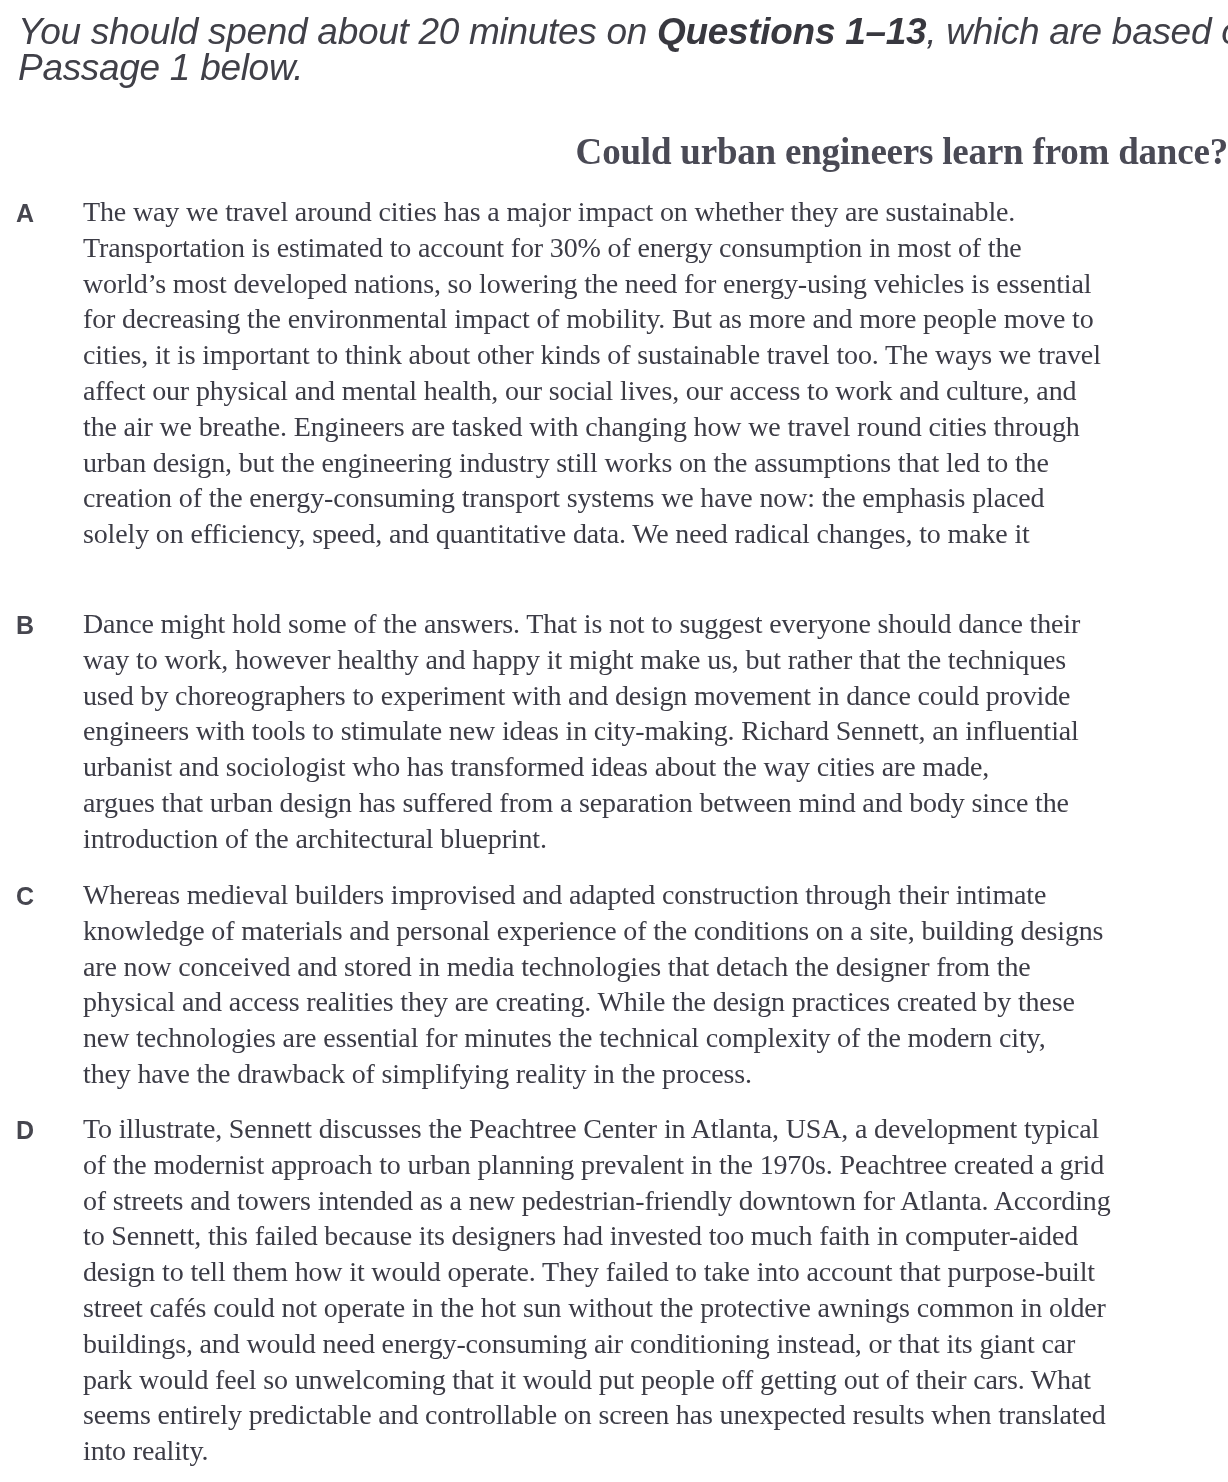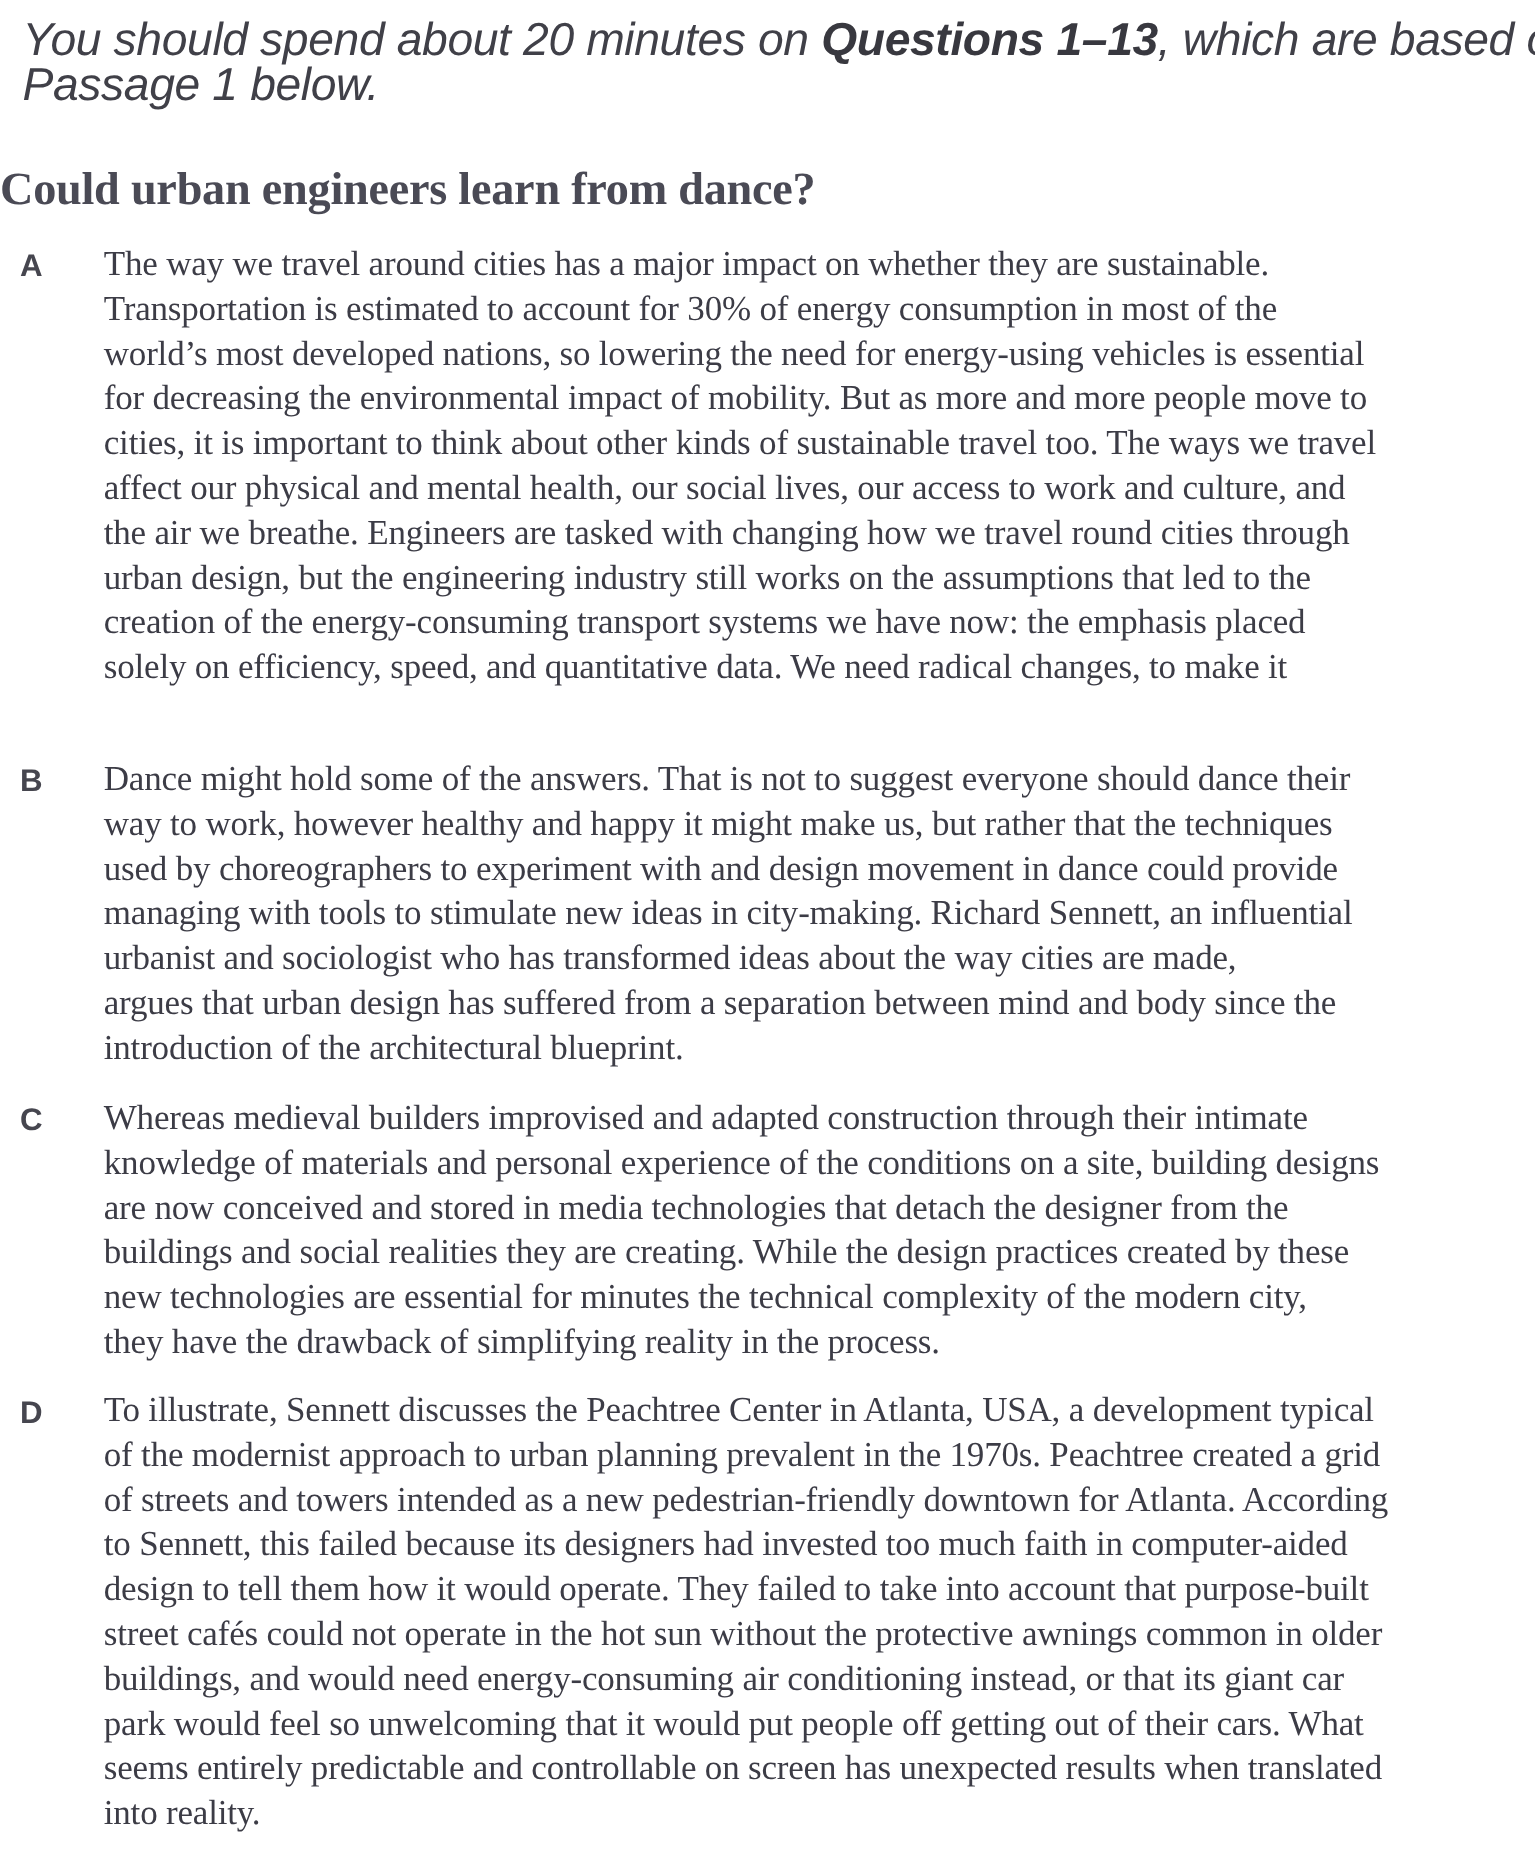--- a/index.html
+++ b/index.html
@@ -28,21 +28,21 @@
     }
     .instructions b {
       font-weight: bold;
       color: #38383f;
     }
     .title {
       position: absolute;
       left: 0;
       top: 128px;
       width: 1228px;
-      text-align: left;
+      text-align: right;
       font-family: "Liberation Serif", serif;
       font-weight: bold;
       font-size: 37px;
       line-height: 48px;
       color: #4a4a55;
       letter-spacing: -0.2px;
     }
     .section {
       position: absolute;
       left: 0;
@@ -103,34 +103,34 @@
     <span class="line">solely on efficiency, speed, and quantitative data. We need radical changes, to make it</span>
   </div>
 </div>
 
 <div class="section" id="sec-b">
   <div class="section-letter">B</div>
   <div class="section-body">
     <span class="line">Dance might hold some of the answers. That is not to suggest everyone should dance their</span>
     <span class="line">way to work, however healthy and happy it might make us, but rather that the techniques</span>
     <span class="line">used by choreographers to experiment with and design movement in dance could provide</span>
-    <span class="line">managing with tools to stimulate new ideas in city-making. Richard Sennett, an influential</span>
+    <span class="line">engineers with tools to stimulate new ideas in city-making. Richard Sennett, an influential</span>
     <span class="line">urbanist and sociologist who has transformed ideas about the way cities are made,</span>
     <span class="line">argues that urban design has suffered from a separation between mind and body since the</span>
     <span class="line">introduction of the architectural blueprint.</span>
   </div>
 </div>
 
 <div class="section" id="sec-c">
   <div class="section-letter">C</div>
   <div class="section-body">
     <span class="line">Whereas medieval builders improvised and adapted construction through their intimate</span>
     <span class="line">knowledge of materials and personal experience of the conditions on a site, building designs</span>
     <span class="line">are now conceived and stored in media technologies that detach the designer from the</span>
-    <span class="line">buildings and social realities they are creating. While the design practices created by these</span>
+    <span class="line">physical and access realities they are creating. While the design practices created by these</span>
     <span class="line">new technologies are essential for minutes the technical complexity of the modern city,</span>
     <span class="line">they have the drawback of simplifying reality in the process.</span>
   </div>
 </div>
 
 <div class="section" id="sec-d">
   <div class="section-letter">D</div>
   <div class="section-body">
     <span class="line">To illustrate, Sennett discusses the Peachtree Center in Atlanta, USA, a development typical</span>
     <span class="line">of the modernist approach to urban planning prevalent in the 1970s. Peachtree created a grid</span>

